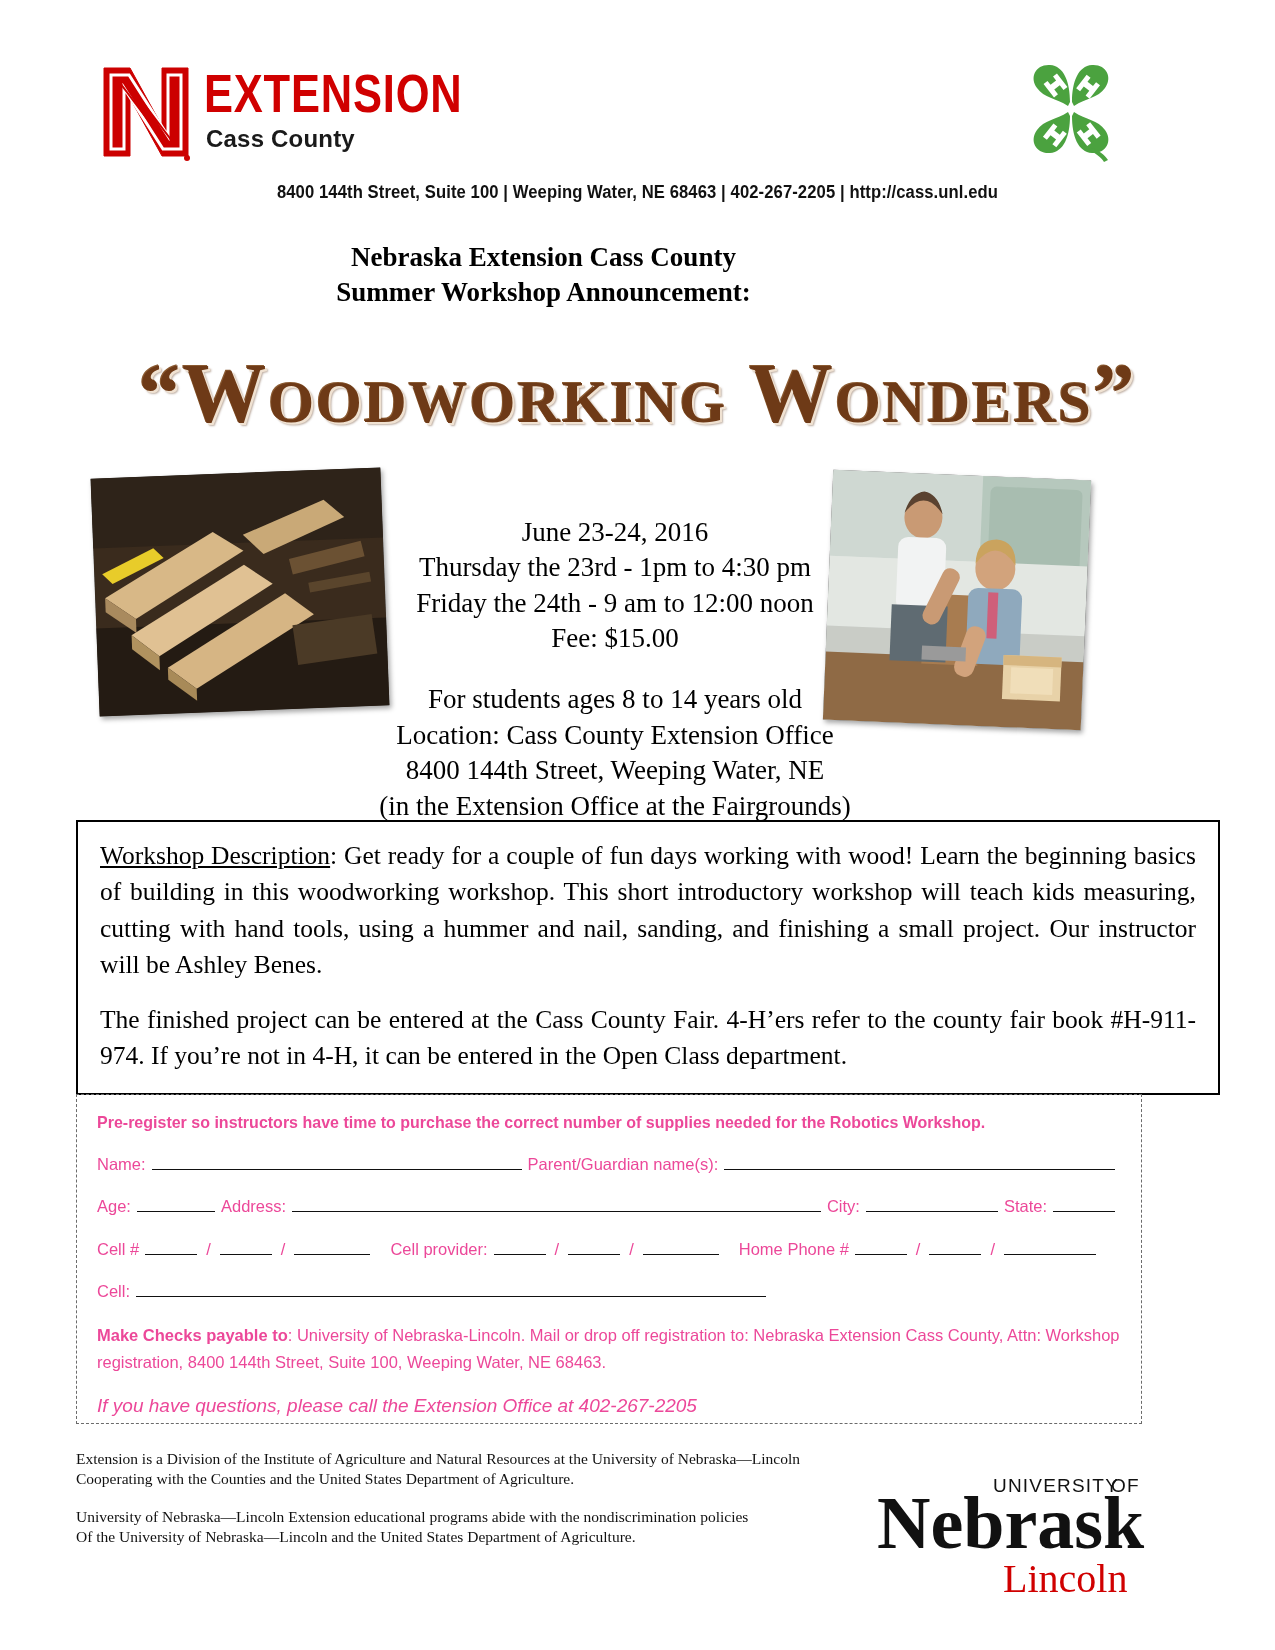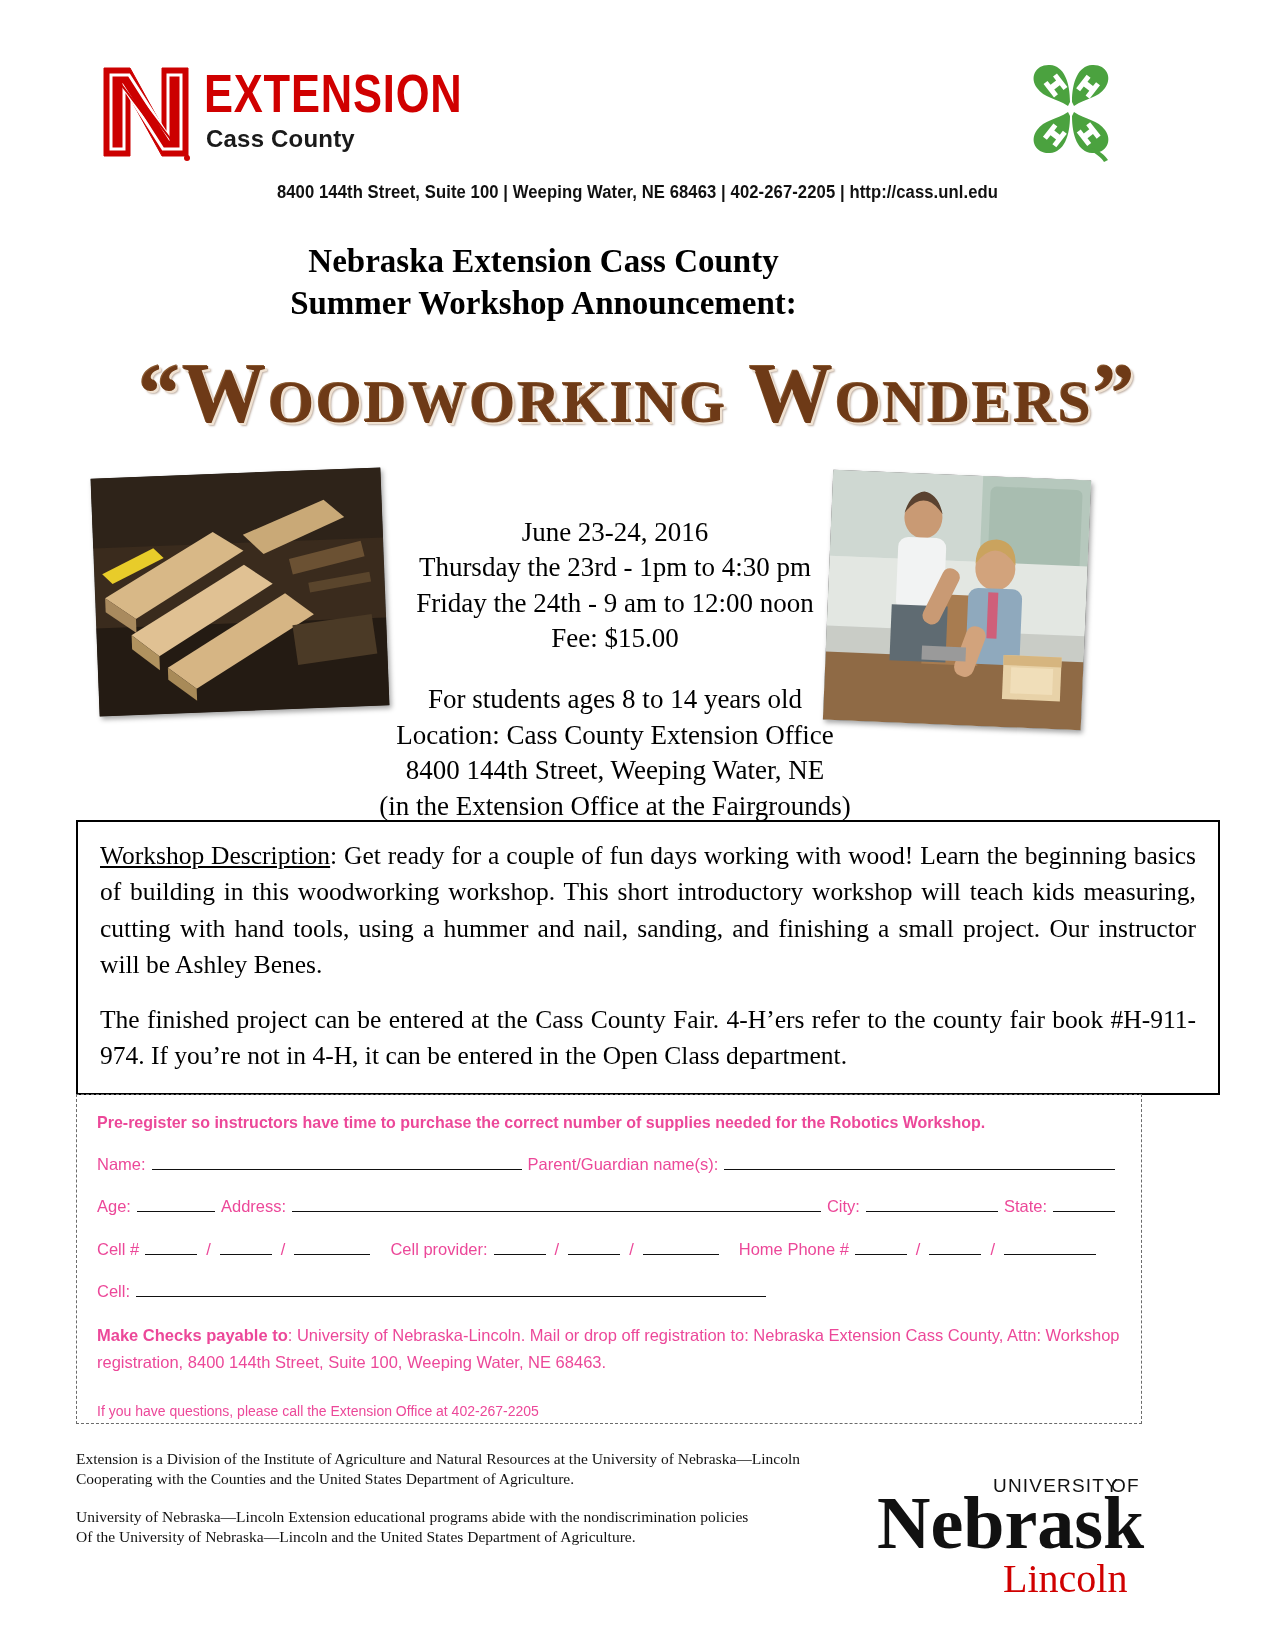--- a/index.html
+++ b/index.html
@@ -39,21 +39,21 @@
     position:absolute;left:0;top:182px;width:1275px;text-align:center;
     font-family:"Liberation Sans", sans-serif;
     font-size:17.5px;font-weight:600;color:#111;letter-spacing:0.1px;
     transform:scaleX(0.95);
   }
 
   
   .sub-title{
     position:absolute;left:0;top:240px;width:1087px;text-align:center;
     font-family:"Liberation Serif", serif;font-weight:700;
-    font-size:33px;line-height:1.28;color:#000;
+    font-size:27px;line-height:1.28;color:#000;
   }
   .main-title{
     position:absolute;left:0;top:352px;width:1275px;text-align:center;
     font-family:"Liberation Serif", serif;
     font-weight:700;font-variant:small-caps;
     font-size:84px;line-height:1;
     color:#6e3a17;
     letter-spacing:2px;
     text-shadow:
       2px 2px 0 #f0e2d2,
@@ -109,21 +109,21 @@
   .rule{
     display:inline-block;border-bottom:1.6px solid #111;
     height:1em;margin:0 6px;flex:0 0 auto;
   }
   .rule.grow{flex:1 1 auto;}
   .slash{flex:0 0 auto;padding:0 3px;}
   .form-note{
     font-size:16.5px;line-height:1.62;margin-top:2px;
   }
   .form-note .b{font-weight:700;text-align:right;}
-  .form-q{font-size:14px;margin-top:28px;}
+  .form-q{font-size:19px;margin-top:20px;font-style:italic;}
 
   
   .foot-text{
     position:absolute;left:76px;top:1449px;width:790px;
     font-family:"Liberation Serif", serif;font-size:15.5px;line-height:1.32;color:#111;
   }
   .foot-text .blk{margin-bottom:17px;}
   .foot-text .blk:last-child{margin-bottom:0;}
 
   .unl-logo{position:absolute;left:875px;top:1462px;width:270px;height:140px;}

